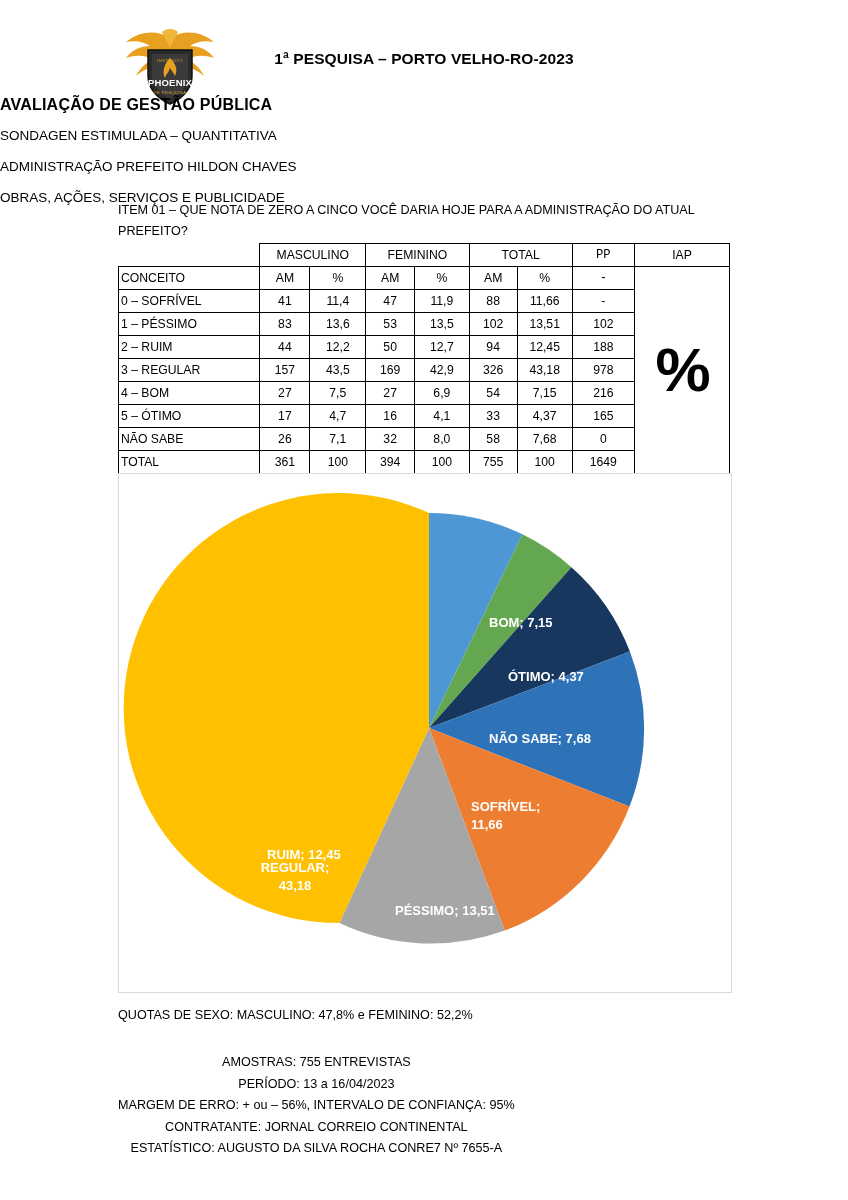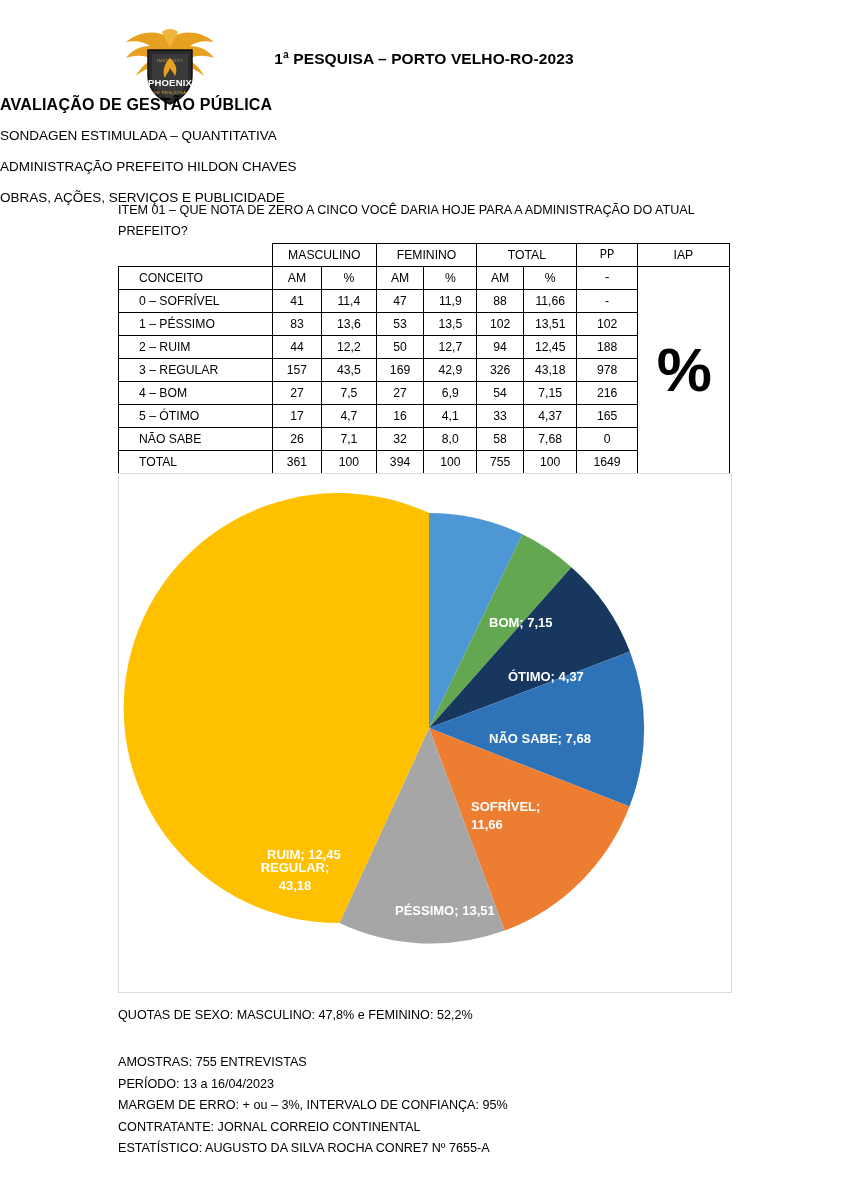--- a/index.html
+++ b/index.html
@@ -91,21 +91,21 @@
   table.data td, table.data th {
     border: 1px solid #000;
     padding: 1px 3px;
     height: 20px;
     text-align: center;
     font-weight: normal;
     vertical-align: middle;
   }
   table.data td.label {
     text-align: left;
-    padding-left: 20px;
+    padding-left: 2px;
     width: 152px;
   }
   .col-narrow { width: 46px; }
   .col-pct { width: 52px; }
   .col-pp { width: 62px; font-family: Liberation Mono, monospace; }
   .col-iap { width: 96px; }
   .pct-symbol {
     font-size: 62px;
     font-weight: bold;
     line-height: 1;
@@ -143,21 +143,21 @@
     top: 1008px;
     font-size: 12.6px;
   }
   .footer-block {
     position: absolute;
     left: 118px;
     top: 1052px;
     font-size: 12.6px;
     line-height: 21.5px;
   }
-  .footer-block div { white-space: nowrap; }
+  .footer-block div { white-space: nowrap; text-align: center; }
 </style>
 </head>
 <body>
 
 <div class="page">
 
   <div class="header">
 
     <div class="logo">
       <svg width="104" height="80" viewBox="0 0 104 80">
@@ -341,18 +341,18 @@
         <text class="slice-label" x="148" y="385" fill="#FFFFFF" text-anchor="start">RUIM; 12,45</text>
       </g>
     </svg>
   </div>
 
   <div class="footer-quotas">QUOTAS DE SEXO: MASCULINO: 47,8% e FEMININO: 52,2%</div>
 
   <div class="footer-block">
     <div>AMOSTRAS: 755 ENTREVISTAS</div>
     <div>PERÍODO: 13 a 16/04/2023</div>
-    <div>MARGEM DE ERRO: + ou – 3%, INTERVALO DE CONFIANÇA: 95%</div>
+    <div>MARGEM DE ERRO: + ou – 56%, INTERVALO DE CONFIANÇA: 95%</div>
     <div>CONTRATANTE: JORNAL CORREIO CONTINENTAL</div>
     <div>ESTATÍSTICO: AUGUSTO DA SILVA ROCHA CONRE7 Nº 7655-A</div>
   </div>
 
 </div>
 
 </body></html>

